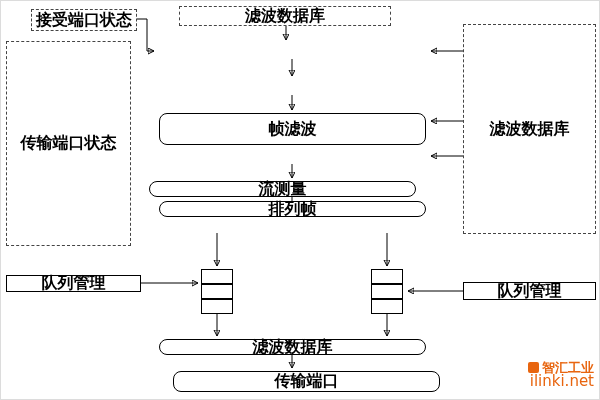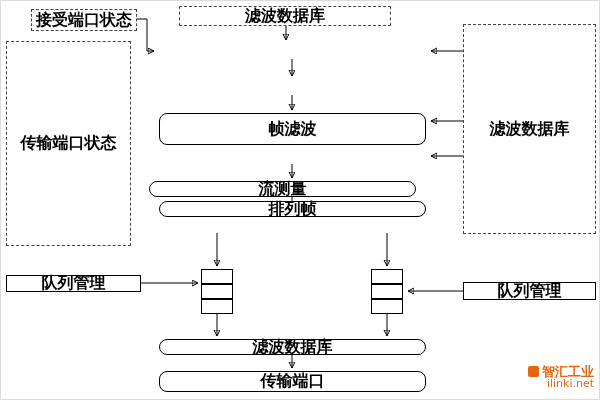--- a/index.html
+++ b/index.html
@@ -10,21 +10,21 @@
   .box{position:absolute;box-sizing:border-box;background:#fff;display:flex;align-items:center;
        justify-content:center;font-size:16px;font-weight:bold;color:#000;text-align:center;}
   .dashed{border:1px dashed #444;}
   .solid{border:1px solid #000;}
   .pill{border:1px solid #000;border-radius:8px;}
   .cell{position:absolute;width:32px;height:15px;border:1px solid #000;background:#fff;box-sizing:border-box;}
   .watermark{position:absolute;right:5px;bottom:9px;text-align:right;line-height:1.05;}
   .wm-row{display:flex;align-items:center;gap:3px;justify-content:flex-end;}
   .wm-logo{width:11px;height:11px;background:#e8650f;border-radius:2px;display:inline-block;}
   .wm-brand{color:#e8650f;font-size:13px;font-weight:bold;}
-  .wm-site{color:#e8650f;font-size:11px;}
+  .wm-site{color:#e8650f;font-size:15px;}
 </style>
 </head>
 <body>
 
 <div class="canvas">
 
   <svg class="wires" viewBox="0 0 600 400" aria-hidden="true">
     <defs>
       <marker id="ah" markerWidth="8" markerHeight="8" refX="6" refY="3" orient="auto" markerUnits="userSpaceOnUse">
         <path d="M0,0 L6,3 L0,6 Z" fill="#000" stroke="none"></path>
@@ -85,21 +85,21 @@
     <div class="cell" style="left:370px;top:283px;"></div>
     <div class="cell" style="left:370px;top:298px;"></div>
   </div>
 
   <div class="box solid" style="left:5px;top:274px;width:135px;height:17px;">队列管理</div>
 
   <div class="box solid" style="left:462px;top:281px;width:133px;height:18px;">队列管理</div>
 
   <div class="box pill" style="left:158px;top:338px;width:267px;height:16px;">滤波数据库</div>
 
-  <div class="box pill" style="left:158px;top:370px;width:267px;height:21px;text-align:center;">传输端口</div>
+  <div class="box pill" style="left:172px;top:370px;width:267px;height:21px;text-align:center;">传输端口</div>
 
   <div class="watermark">
     <div class="wm-row">
       <span class="wm-logo"></span>
       <span class="wm-brand">智汇工业</span>
     </div>
     <div class="wm-site">ilinki.net</div>
   </div>
 
 </div>

